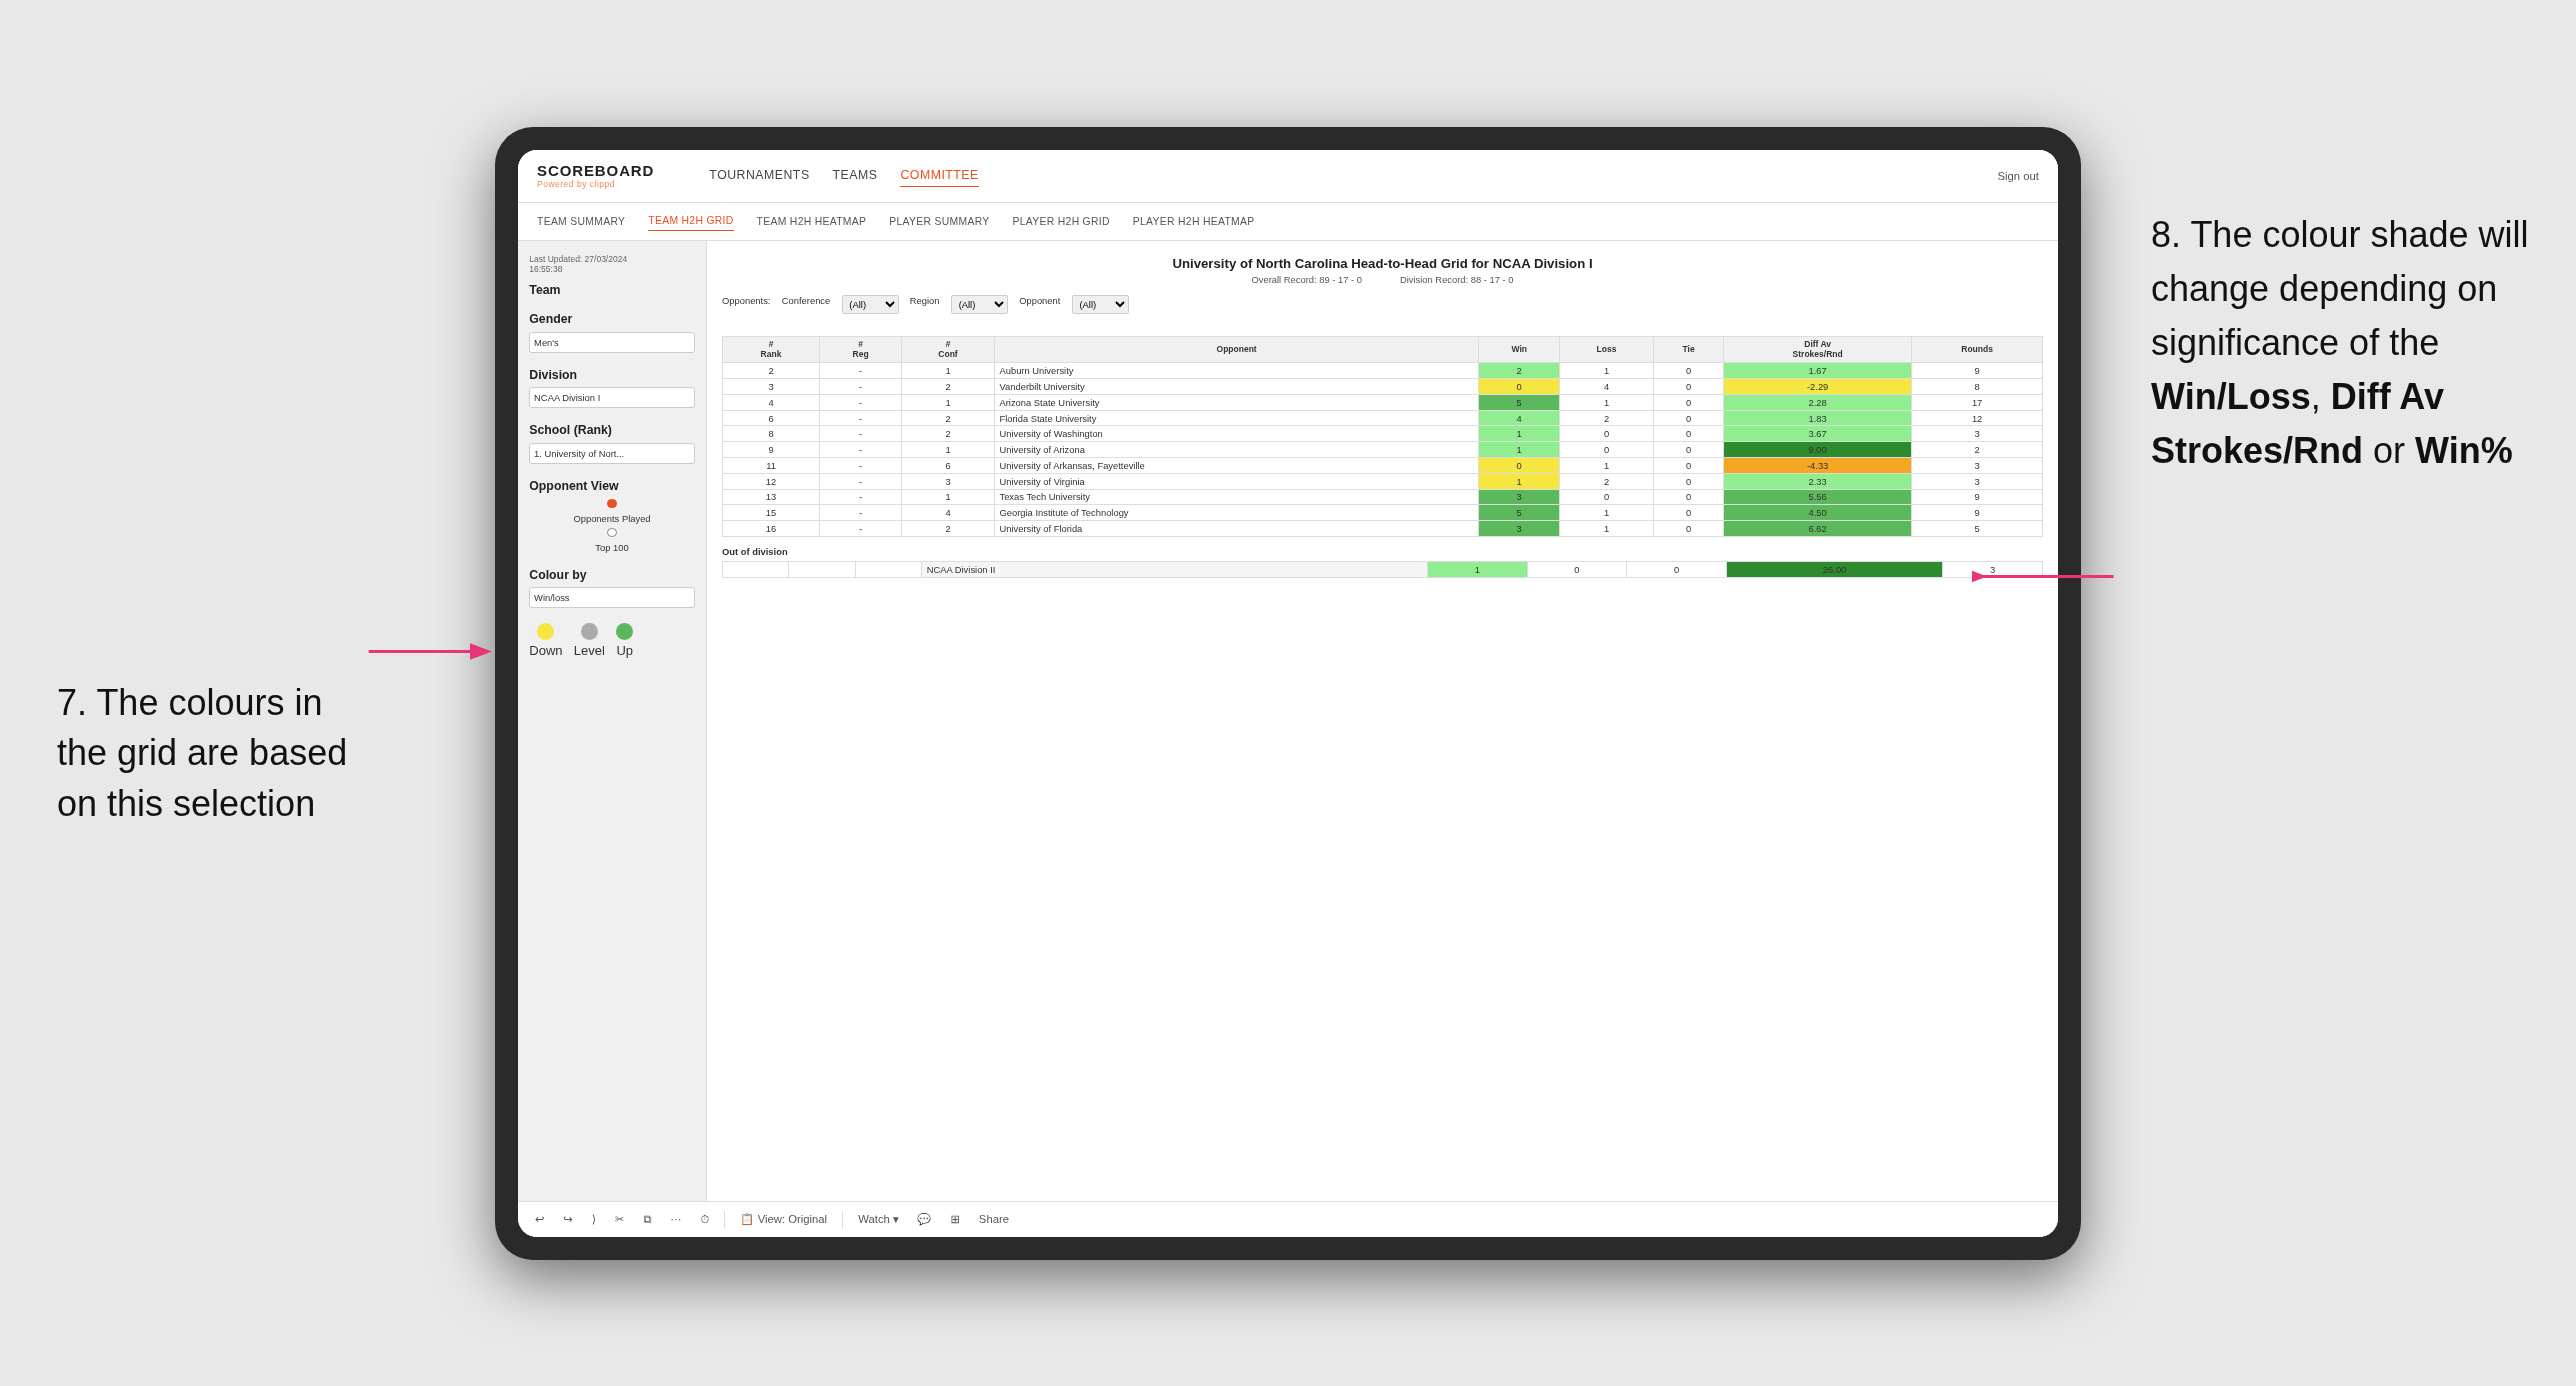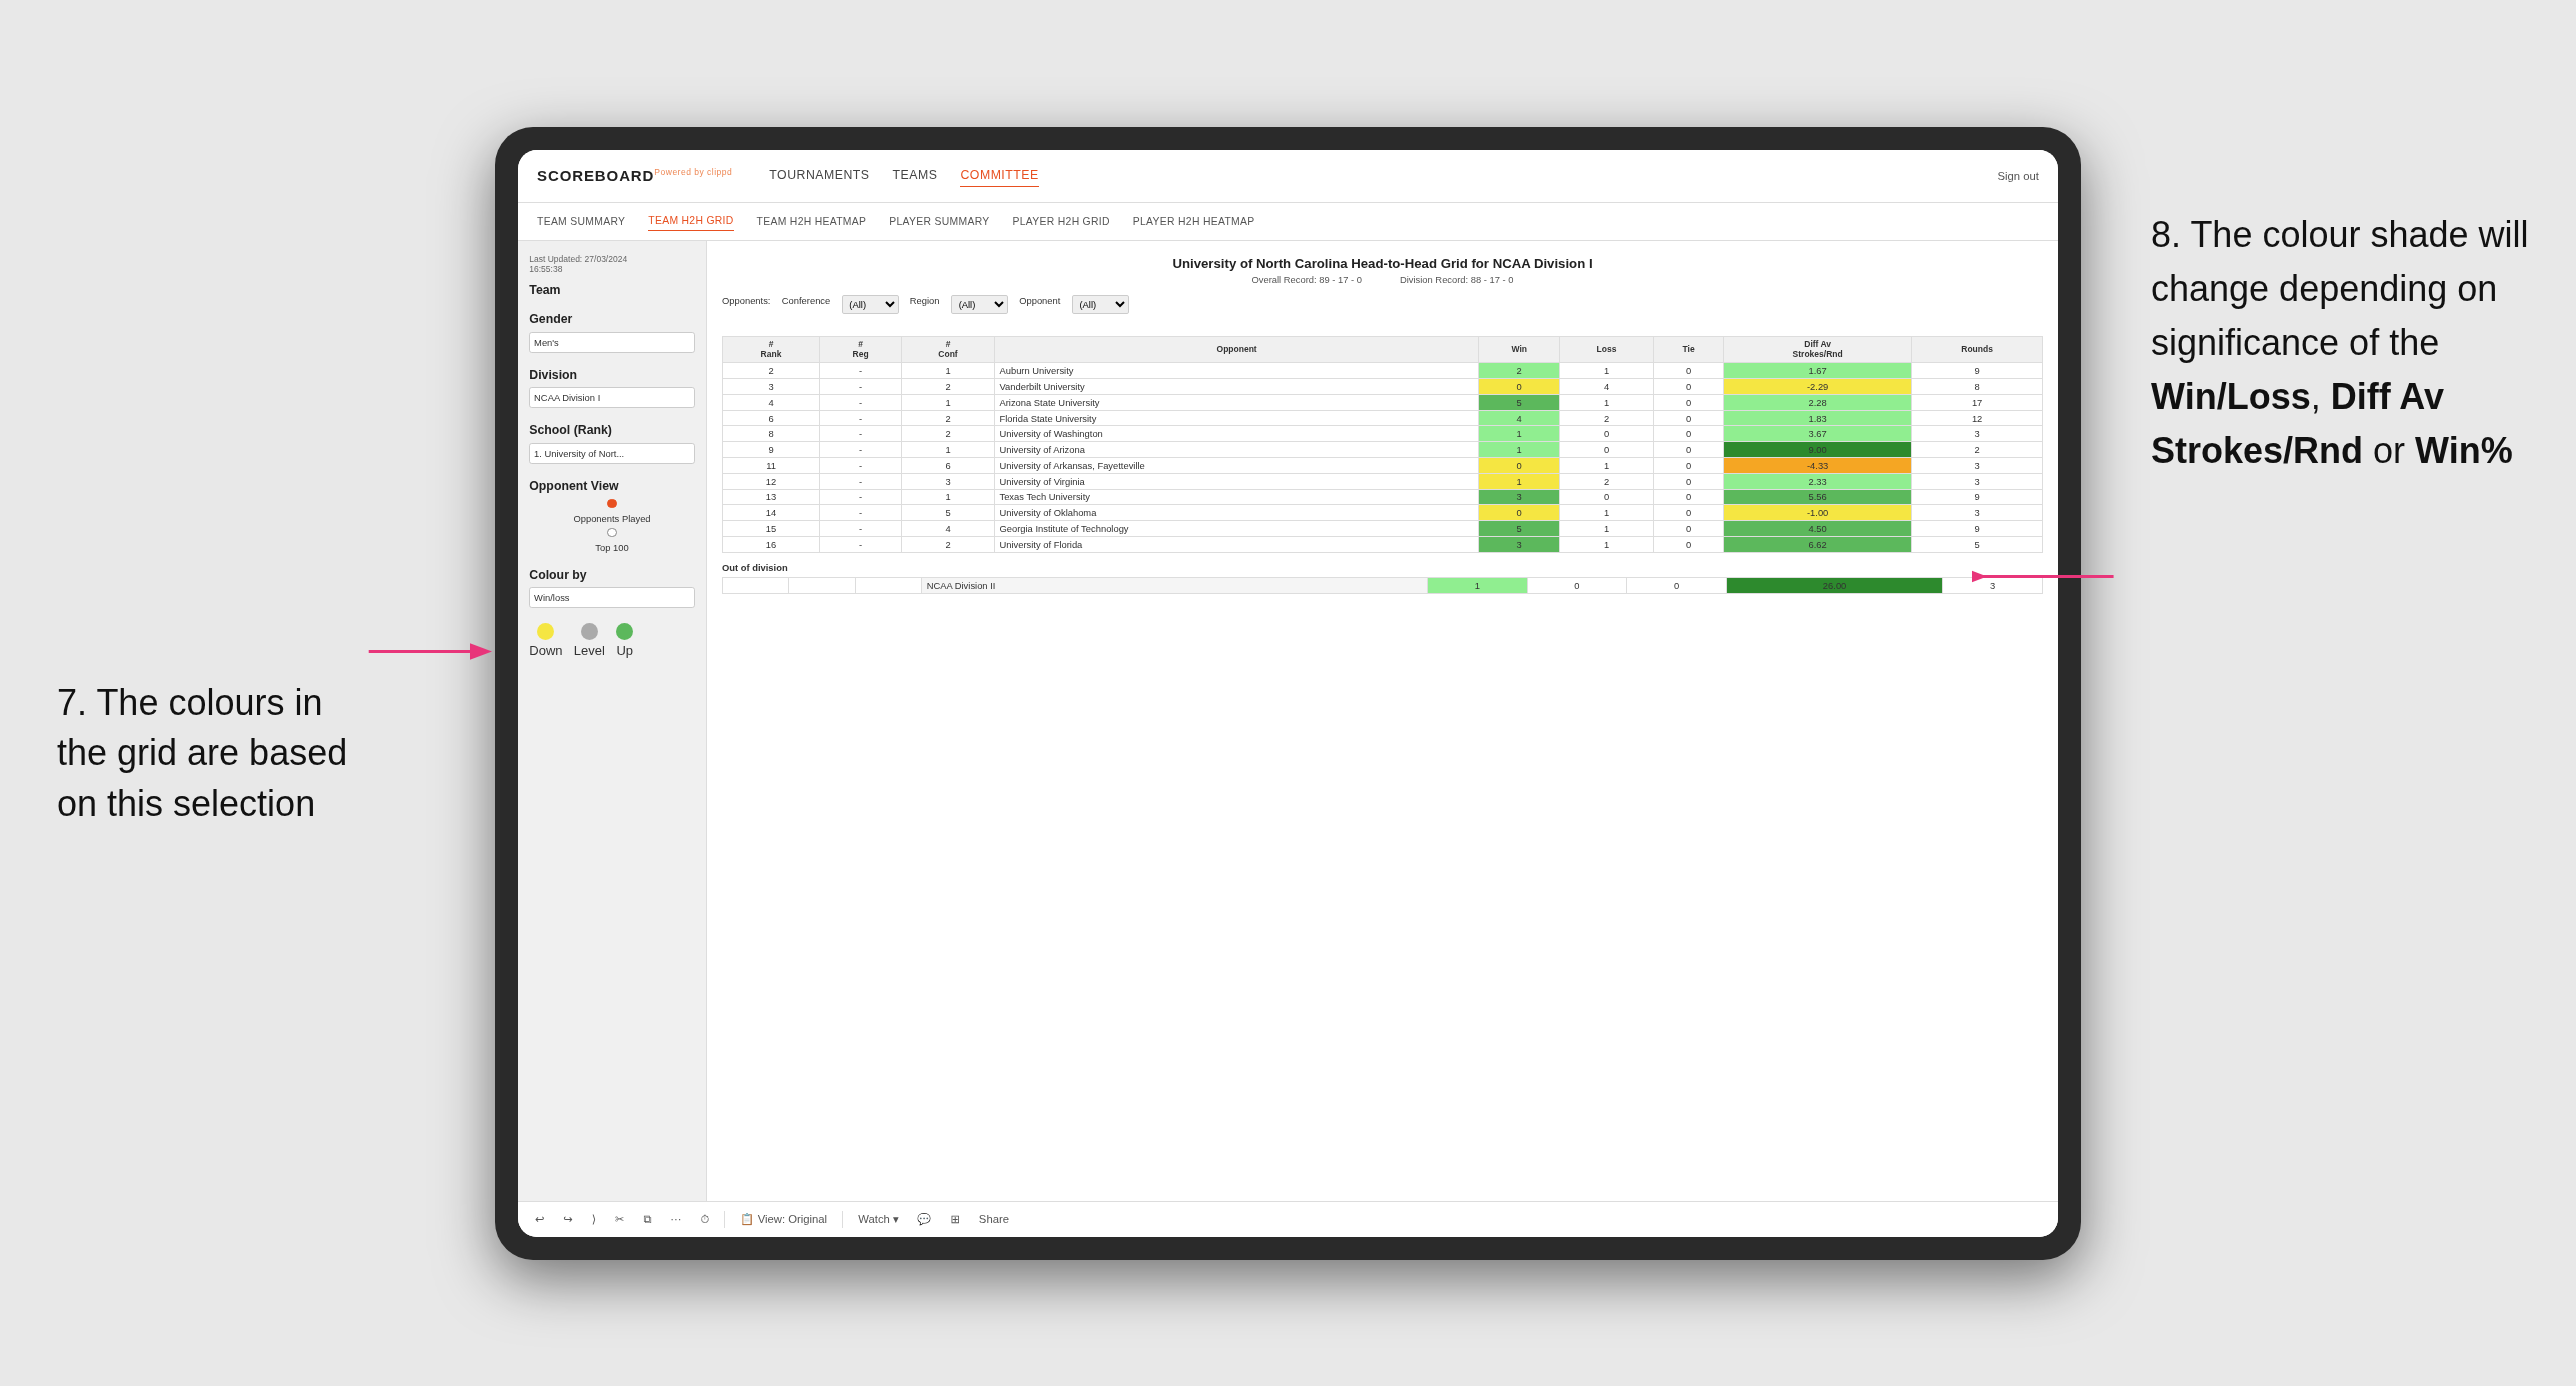--- a/index.html
+++ b/index.html
@@ -80,22 +80,22 @@
       padding: 0 19px;
       height: 53px;
       display: flex;
       align-items: center;
       gap: 28px;
       flex-shrink: 0;
     }
 
     .logo-area {
       display: flex;
-      flex-direction: row;
-      margin-right: 9px;
+      flex-direction: column;
+      margin-right: 27px;
     }
 
     .logo-title {
       font-size: 15px;
       font-weight: 800;
       color: #222;
       letter-spacing: 0.9px;
     }
 
     .logo-sub {
@@ -613,31 +613,20 @@
                 <tr>
     <td>13</td>
     <td>-</td>
     <td>1</td>
     <td class="name-cell">Texas Tech University</td>
     <td class="cell-green-med">3</td>
     <td class="cell-white">0</td>
     <td class="cell-white">0</td>
     <td class="cell-green-med">5.56</td>
     <td class="cell-white">9</td>
-  </tr>
-                <tr>
-    <td>14</td>
-    <td>-</td>
-    <td>5</td>
-    <td class="name-cell">University of Oklahoma</td>
-    <td class="cell-yellow">0</td>
-    <td class="cell-white">1</td>
-    <td class="cell-white">0</td>
-    <td class="cell-yellow">-1.00</td>
-    <td class="cell-white">3</td>
   </tr>
                 <tr>
     <td>15</td>
     <td>-</td>
     <td>4</td>
     <td class="name-cell">Georgia Institute of Technology</td>
     <td class="cell-green-med">5</td>
     <td class="cell-white">1</td>
     <td class="cell-white">0</td>
     <td class="cell-green-med">4.50</td>

